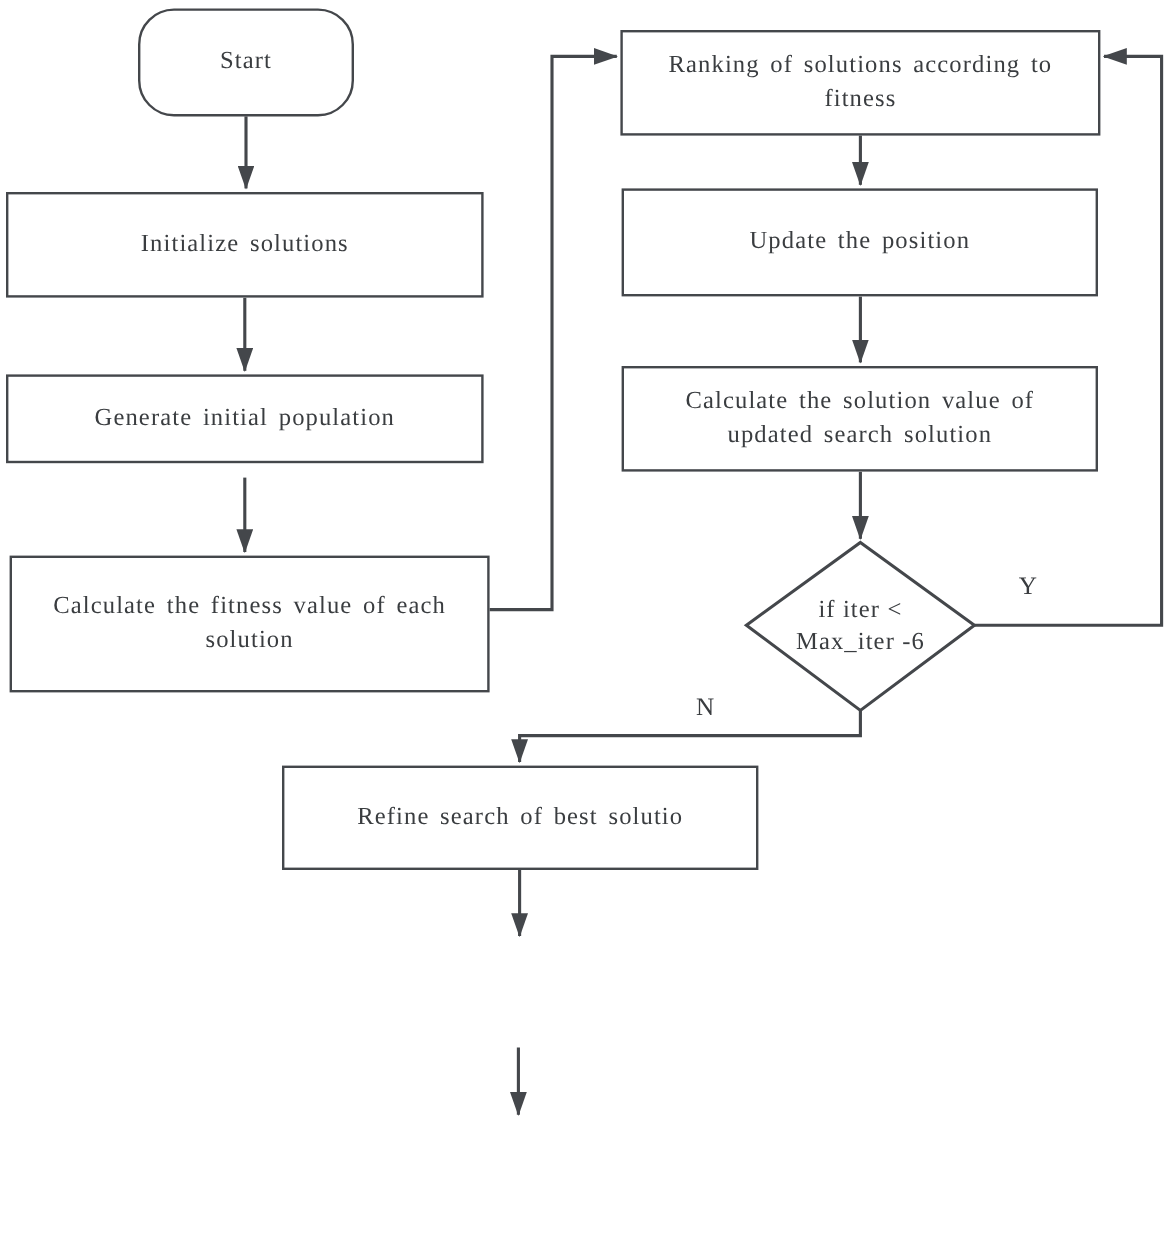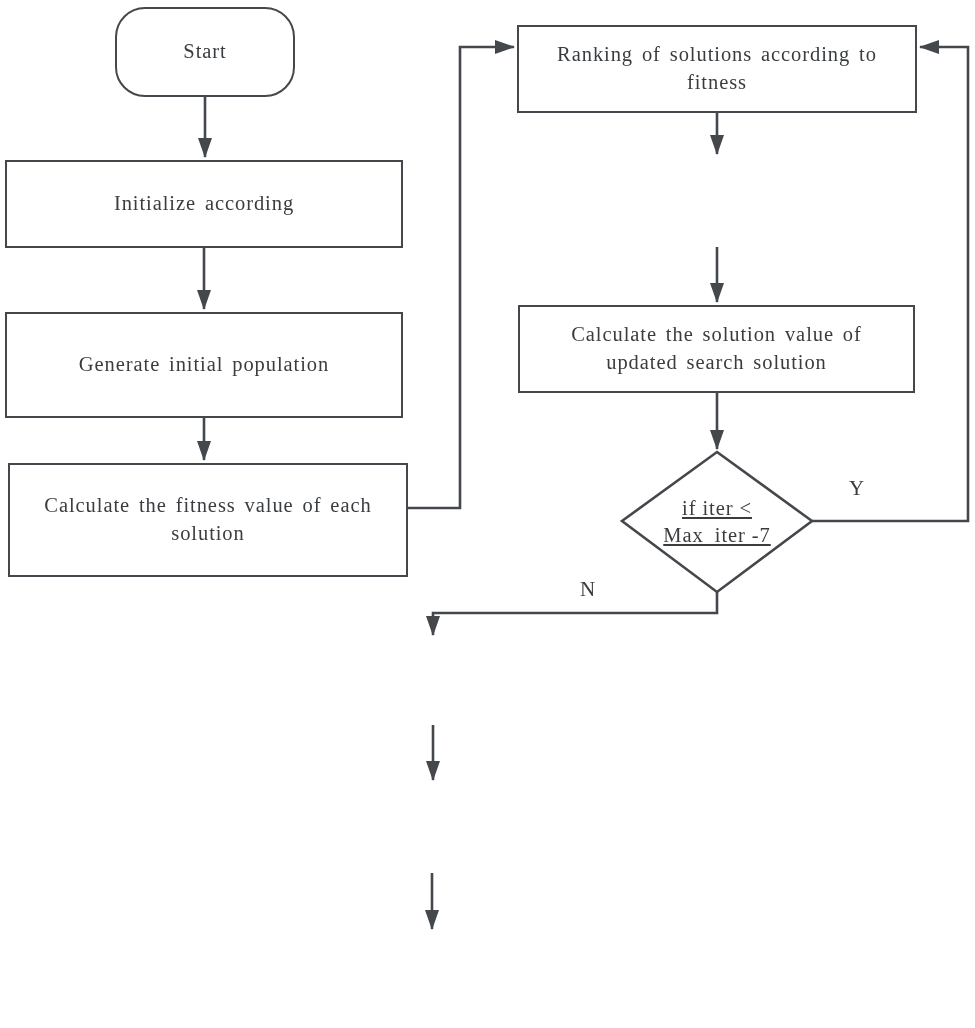--- a/index.html
+++ b/index.html
@@ -46,21 +46,20 @@
     display: flex;
     flex-direction: column;
     align-items: center;
     justify-content: center;
     text-align: center;
     font-size: 20.5px;
     line-height: 1.32;
     letter-spacing: 0.045em;
     background: transparent;
     border: none;
-    text-decoration: underline;
   }
   .edge-label {
     position: absolute;
     font-size: 21px;
     letter-spacing: 0.04em;
     display: flex;
     align-items: center;
     justify-content: center;
   }
 </style>
@@ -89,45 +88,51 @@
     <polyline points="432,873 432,929" fill="none" stroke="#44474b" stroke-width="2.6" marker-end="url(#arrow)"></polyline>
 
     <polygon points="717,452 812,521 717,592 622,521" fill="#ffffff" stroke="#44474b" stroke-width="2.6"></polygon>
   </svg>
 
   <div class="node terminator" style="left:115px; top:7px; width:180px; height:90px;">
     <span>Start</span>
   </div>
 
   <div class="node" style="left:5px; top:160px; width:398px; height:88px;">
-    <span>Initialize according</span>
+    <span>Initialize solutions</span>
   </div>
 
-  <div class="node" style="left:5px; top:312px; width:398px; height:106px;">
+  <div class="node" style="left:5px; top:312px; width:398px; height:74px;">
     <span>Generate initial population</span>
   </div>
 
   <div class="node" style="left:8px; top:463px; width:400px; height:114px;">
     <span>Calculate the fitness value of each solution</span>
   </div>
 
   <div class="node" style="left:517px; top:5px; width:400px; height:88px;margin-top:20px;">
     <span>Ranking of solutions according to fitness</span>
   </div>
 
+  <div class="node" style="left:518px; top:157px; width:397px; height:90px;">
+    <span>Update the position</span>
+  </div>
 
   <div class="node" style="left:518px; top:305px; width:397px; height:88px;">
     <span>Calculate the solution value of updated search solution</span>
   </div>
 
   <div class="diamond-text" style="left:622px; top:452px; width:190px; height:140px;">
     <span>if iter &lt;</span>
-    <span>Max_iter -7</span>
+    <span>Max_iter -6</span>
   </div>
 
+  <div class="node" style="left:235px; top:638px; width:397px; height:87px;">
+    <span>Refine search of best solutio</span>
+  </div>
 
 
 
   <div class="edge-label" style="left:840px; top:473px; width:34px; height:30px;">
     <span>Y</span>
   </div>
   <div class="edge-label" style="left:570px; top:574px; width:36px; height:30px;">
     <span>N</span>
   </div>
 

